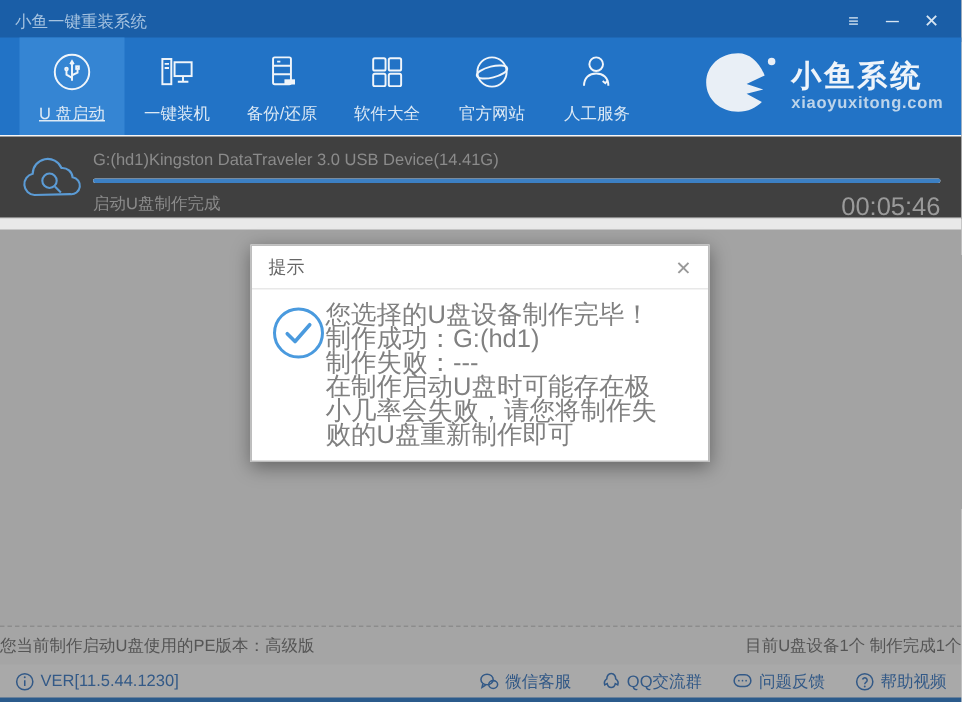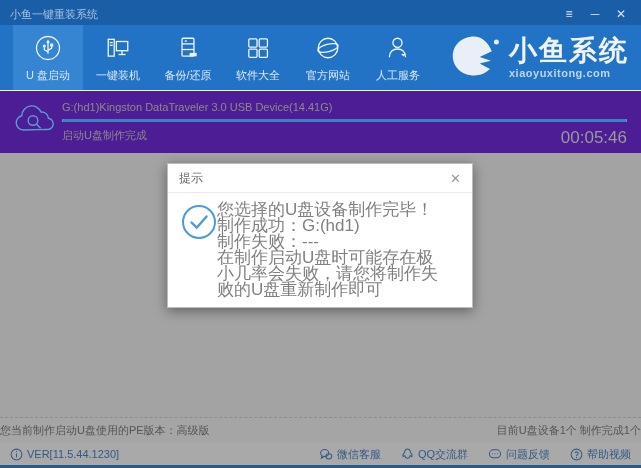--- a/index.html
+++ b/index.html
@@ -25,37 +25,37 @@
   
   .toolbar{
     position:absolute; top:25px; left:0; right:0; height:65px;
     background:#2273c6; display:flex; padding-left:13px;
   }
   .nav-item{
     width:70px; height:65px; display:flex; flex-direction:column;
     align-items:center; justify-content:center; gap:5px;
     color:#dce9f5; font-size:11px; cursor:pointer;
   }
-  .nav-item.active{ background:#3585d3; }
+  .nav-item.active{ background:#3585d3;text-decoration:underline; }
   .nav-icon{ width:30px; height:30px; display:flex; align-items:center; justify-content:center; }
   .nav-icon svg{ stroke:#f0f5fa; fill:none; stroke-width:1.2; }
   .nav-label{ white-space:nowrap; }
 
   .logo{
     position:absolute; right:12px; top:25px; height:65px;
     display:flex; align-items:center; gap:7px;
   }
   .logo-text-block{ display:flex; flex-direction:column; line-height:1; }
-  .logo-name{ color:#eef4fa; font-size:28px; font-weight:bold; letter-spacing:2px; }
+  .logo-name{ color:#eef4fa; font-size:20px; font-weight:bold; letter-spacing:2px; }
   .logo-domain{ color:#bdd4ea; font-size:11px; font-weight:bold; margin-top:3px; letter-spacing:0.5px; }
 
   
   .progress-section{
-    position:absolute; top:90px; left:0; right:0; height:74px;
-    background:#4c1d95; border-top:1px solid #f6f6f6; border-bottom:1px solid #d6d6d6;
+    position:absolute; top:90px; left:0; right:0; height:56px;
+    background:#404040; border-top:1px solid #f6f6f6; border-bottom:1px solid #d6d6d6;
   }
   .cloud-icon{ position:absolute; left:13px; top:11px; }
   .cloud-icon svg{ stroke:#5b9bd5; fill:none; stroke-width:1.4; }
   .device-label{ position:absolute; left:62px; top:10px; font-size:11px; color:#8b8b8b; }
   .progress-track{
     position:absolute; left:62px; right:14px; top:28px; height:3px;
     background:#d7dee5; border-radius:2px; overflow:hidden;
   }
   .progress-fill{ height:100%; background:#3c80c4; border-radius:2px; }
   .progress-status{ position:absolute; left:62px; top:37px; font-size:11px; color:#8b8b8b; }

